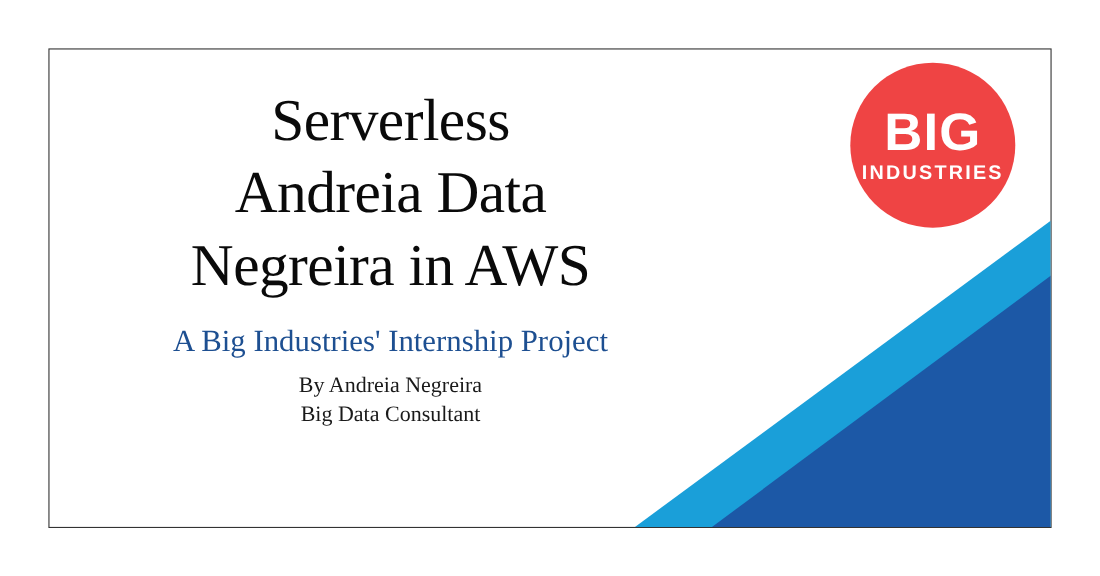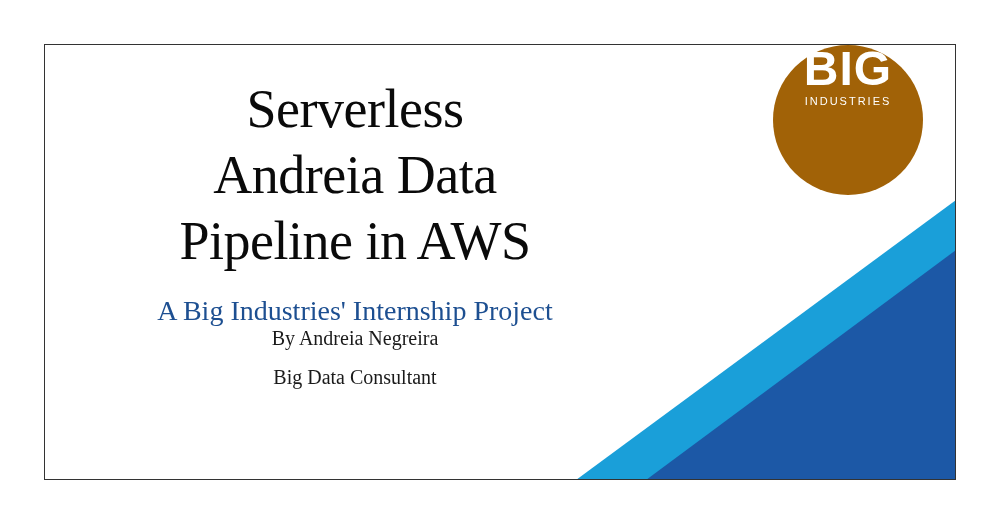--- a/index.html
+++ b/index.html
@@ -35,52 +35,52 @@
       line-height: 1.22;
       letter-spacing: -0.5px;
     }
     .subtitle {
       margin-top: 20px;
       font-size: 28px;
       font-weight: 500;
       color: #1d4f91;
     }
     .author {
-      margin-top: 0;
+      margin-top: 12px;
       font-size: 20px;
       color: #1a1a1a;
     }
     .role {
-      margin-top: 16px;
+      margin-top: 4px;
       font-size: 20px;
       color: #1a1a1a;
     }
     .logo {
       position: absolute;
-      top: 0;
+      top: 12px;
       right: 32px;
       width: 150px;
       height: 150px;
-      background: #a16207;
+      background: #ef4444;
       border-radius: 50%;
       display: flex;
       flex-direction: column;
       align-items: center;
-      justify-content: flex-start;
+      justify-content: center;
       color: #fff;
     }
     .logo-big {
       font-size: 48px;
       font-weight: 800;
       letter-spacing: 1px;
       line-height: 1;
     }
     .logo-sub {
-      font-size: 11px;
-      font-weight: 400;
+      font-size: 18px;
+      font-weight: 700;
       letter-spacing: 2px;
       margin-top: 2px;
     }
     .triangle-back {
       position: absolute;
       bottom: -1px;
       right: -1px;
       width: 0;
       height: 0;
       border-left: 380px solid transparent;
@@ -106,20 +106,20 @@
 
   <div class="logo">
     <div class="logo-big">BIG</div>
     <div class="logo-sub">INDUSTRIES</div>
   </div>
 
   <div class="content">
     <div class="title">
       <span>Serverless</span><br>
       <span>Andreia Data</span><br>
-      <span>Pipeline in AWS</span>
+      <span>Negreira in AWS</span>
     </div>
     <div class="subtitle">A Big Industries' Internship Project</div>
     <div class="author">By Andreia Negreira</div>
     <div class="role">Big Data Consultant</div>
   </div>
 
 </div>
 
 </body></html>

